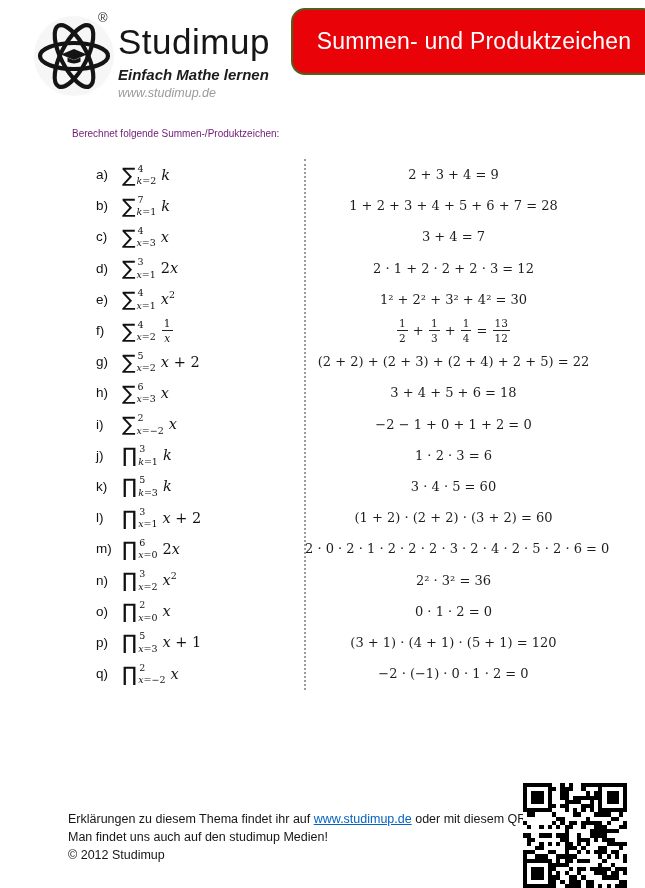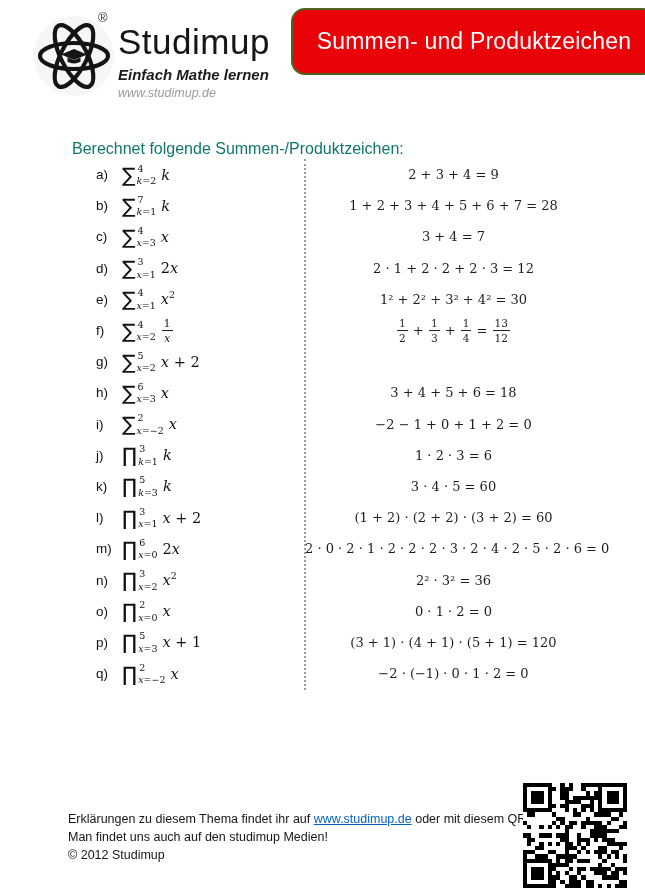--- a/index.html
+++ b/index.html
@@ -25,21 +25,21 @@
 
   .banner {
     position: absolute; left: 291px; top: 8px; width: 366px; height: 67px;
     border-radius: 14px;
     display: flex; align-items: center; justify-content: center;
     border: 2px solid #4e611e;
   }
   .banner span { font-size: 23px; font-weight: 500; letter-spacing: 0.2px; }
 
   
-  .left-heading { position: absolute; left: 72px; top: 140px; font-size: 16px; color: #0f766e; }
+  .left-heading { position: absolute; left: 72px; top: 128px; font-size: 10px; color: #701a75; }
   .right-heading { position: absolute; left: 305px; top: 134px; width: 332px; text-align: center; font-size: 12.5px; color: #111; }
 
   
   .exercises { position: absolute; left: 0; top: 159px; width: 645px; }
   .col-divider { position: absolute; left: 304px; top: 159px; height: 531px; border-left: 2px dotted #9b9b9b; }
   .ex-row { display: flex; align-items: center; height: 31.2px; }
   .ex-left { flex: 0 0 305px; display: flex; align-items: center; padding-left: 96px; }
   .ex-label { width: 26px; font-size: 13.5px; color: #111; }
   .ex-right {
     flex: 1; display: flex; align-items: center; justify-content: center;
@@ -191,20 +191,21 @@
           <span class="ex-label">g)</span>
           <span class="math">
             <span class="bigop">∑</span>
             <span class="limits">
               <span class="up">5</span>
               <span class="lo"><span class="it">x</span>=2</span>
             </span>
             <span class="body"><span class="it">x</span><span> + 2</span></span>
           </span>
         </div>
+        <div class="ex-right"><span>(2 + 2) + (2 + 3) + (2 + 4) + 2 + 5) = 22</span></div>
       </div>
       <div class="ex-row">
         <div class="ex-left">
           <span class="ex-label">h)</span>
           <span class="math">
             <span class="bigop">∑</span>
             <span class="limits">
               <span class="up">6</span>
               <span class="lo"><span class="it">x</span>=3</span>
             </span>

